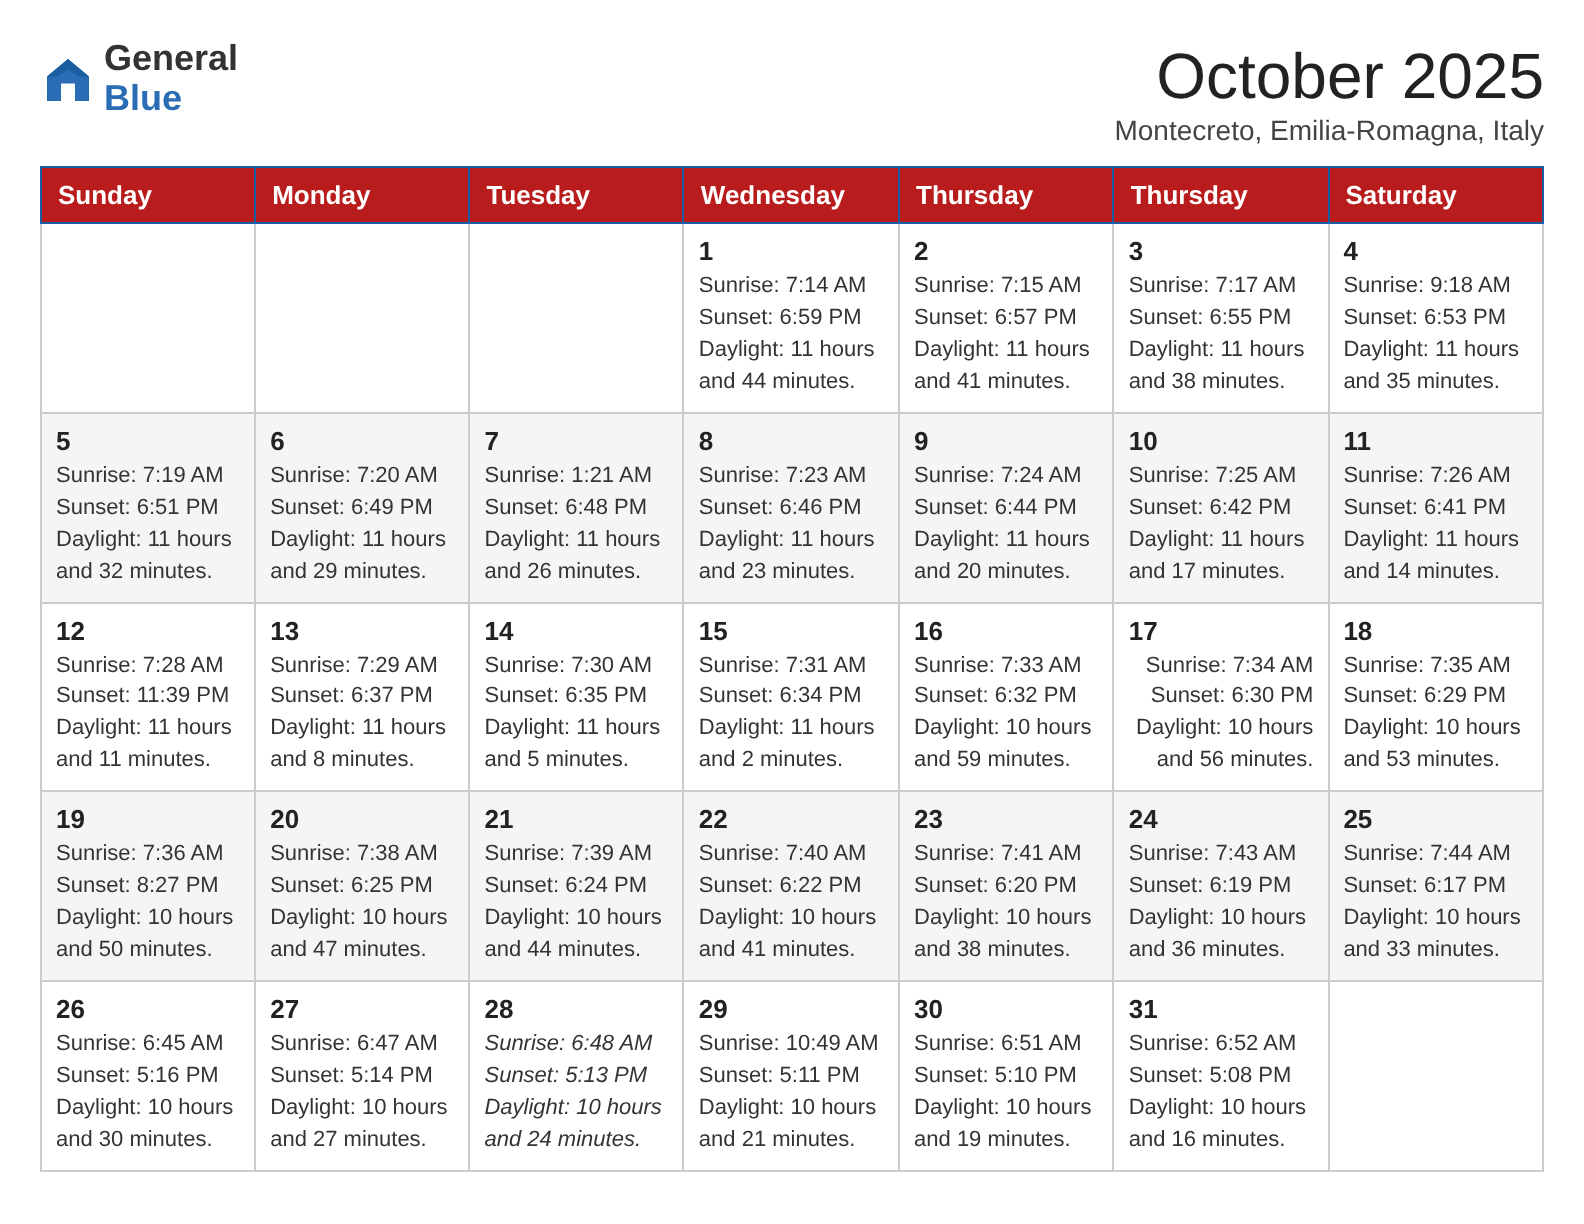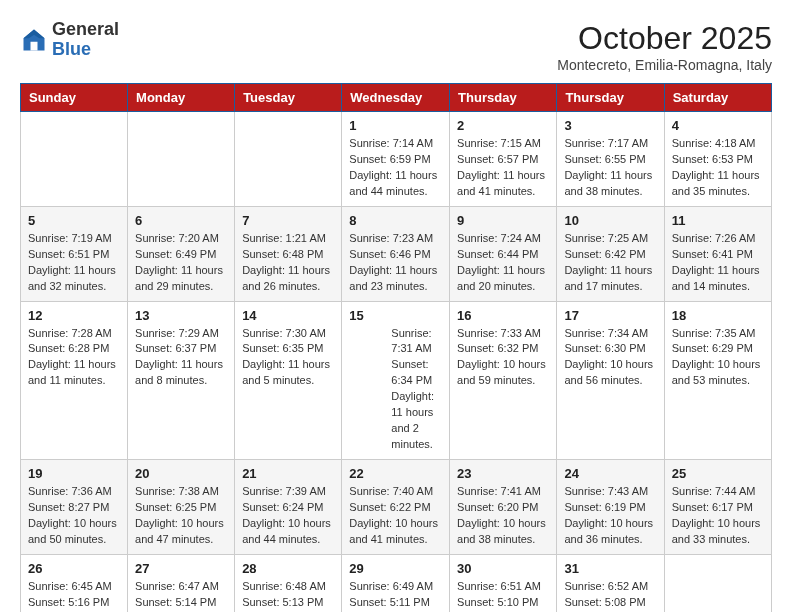--- a/index.html
+++ b/index.html
@@ -134,21 +134,21 @@
 Daylight: 11 hours and 41 minutes.</div>
         </td>
         <td>
           <div class="day-num">3</div>
           <div class="day-info" style="white-space: pre-line;">Sunrise: 7:17 AM
 Sunset: 6:55 PM
 Daylight: 11 hours and 38 minutes.</div>
         </td>
         <td>
           <div class="day-num">4</div>
-          <div class="day-info" style="white-space: pre-line;">Sunrise: 4:18 AM
+          <div class="day-info" style="white-space: pre-line;">Sunrise: 9:18 AM
 Sunset: 6:53 PM
 Daylight: 11 hours and 35 minutes.</div>
         </td>
       </tr>
       <tr>
         <td>
           <div class="day-num">5</div>
           <div class="day-info" style="white-space: pre-line;">Sunrise: 7:19 AM
 Sunset: 6:51 PM
 Daylight: 11 hours and 32 minutes.</div>
@@ -187,50 +187,50 @@
           <div class="day-num">11</div>
           <div class="day-info" style="white-space: pre-line;">Sunrise: 7:26 AM
 Sunset: 6:41 PM
 Daylight: 11 hours and 14 minutes.</div>
         </td>
       </tr>
       <tr>
         <td>
           <div class="day-num">12</div>
           <div class="day-info" style="white-space: pre-line;">Sunrise: 7:28 AM
-Sunset: 6:28 PM
+Sunset: 11:39 PM
 Daylight: 11 hours and 11 minutes.</div>
         </td>
         <td>
           <div class="day-num">13</div>
           <div class="day-info" style="white-space: pre-line;">Sunrise: 7:29 AM
 Sunset: 6:37 PM
 Daylight: 11 hours and 8 minutes.</div>
         </td>
         <td>
           <div class="day-num">14</div>
           <div class="day-info" style="white-space: pre-line;">Sunrise: 7:30 AM
 Sunset: 6:35 PM
 Daylight: 11 hours and 5 minutes.</div>
         </td>
         <td>
           <div class="day-num">15</div>
-          <div class="day-info" style="white-space: pre-line; margin-left: 42px;">Sunrise: 7:31 AM
+          <div class="day-info" style="white-space: pre-line;">Sunrise: 7:31 AM
 Sunset: 6:34 PM
 Daylight: 11 hours and 2 minutes.</div>
         </td>
         <td>
           <div class="day-num">16</div>
           <div class="day-info" style="white-space: pre-line;">Sunrise: 7:33 AM
 Sunset: 6:32 PM
 Daylight: 10 hours and 59 minutes.</div>
         </td>
         <td>
           <div class="day-num">17</div>
-          <div class="day-info" style="white-space: pre-line;">Sunrise: 7:34 AM
+          <div class="day-info" style="white-space: pre-line; text-align: right;">Sunrise: 7:34 AM
 Sunset: 6:30 PM
 Daylight: 10 hours and 56 minutes.</div>
         </td>
         <td>
           <div class="day-num">18</div>
           <div class="day-info" style="white-space: pre-line;">Sunrise: 7:35 AM
 Sunset: 6:29 PM
 Daylight: 10 hours and 53 minutes.</div>
         </td>
       </tr>
@@ -286,27 +286,27 @@
 Daylight: 10 hours and 30 minutes.</div>
         </td>
         <td>
           <div class="day-num">27</div>
           <div class="day-info" style="white-space: pre-line;">Sunrise: 6:47 AM
 Sunset: 5:14 PM
 Daylight: 10 hours and 27 minutes.</div>
         </td>
         <td>
           <div class="day-num">28</div>
-          <div class="day-info" style="white-space: pre-line;">Sunrise: 6:48 AM
+          <div class="day-info" style="white-space: pre-line; font-style: italic;">Sunrise: 6:48 AM
 Sunset: 5:13 PM
 Daylight: 10 hours and 24 minutes.</div>
         </td>
         <td>
           <div class="day-num">29</div>
-          <div class="day-info" style="white-space: pre-line;">Sunrise: 6:49 AM
+          <div class="day-info" style="white-space: pre-line;">Sunrise: 10:49 AM
 Sunset: 5:11 PM
 Daylight: 10 hours and 21 minutes.</div>
         </td>
         <td>
           <div class="day-num">30</div>
           <div class="day-info" style="white-space: pre-line;">Sunrise: 6:51 AM
 Sunset: 5:10 PM
 Daylight: 10 hours and 19 minutes.</div>
         </td>
         <td>

